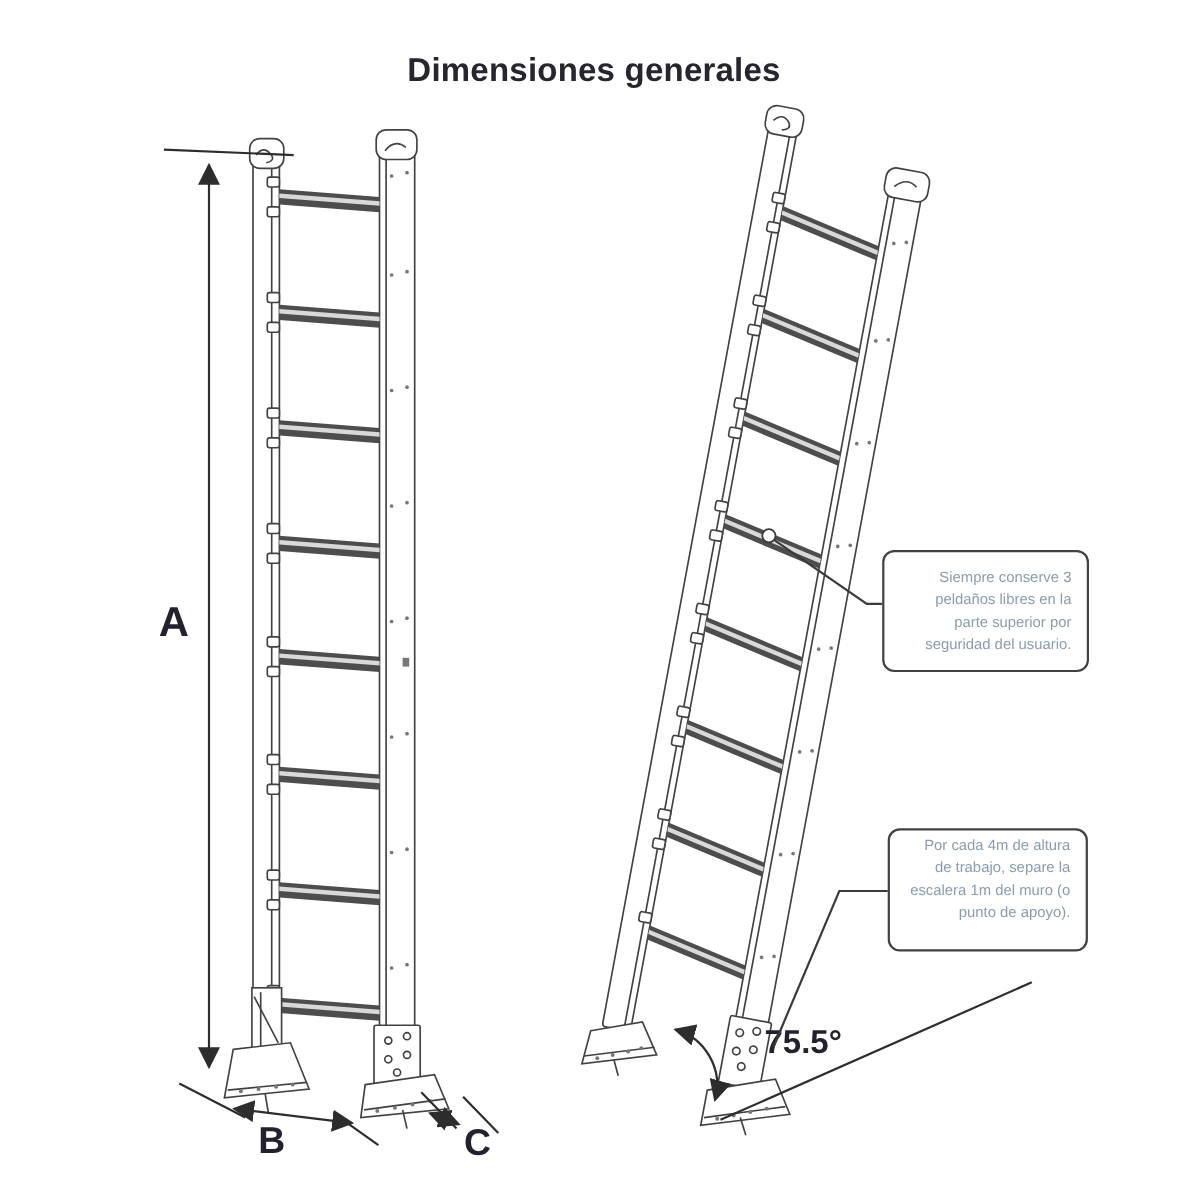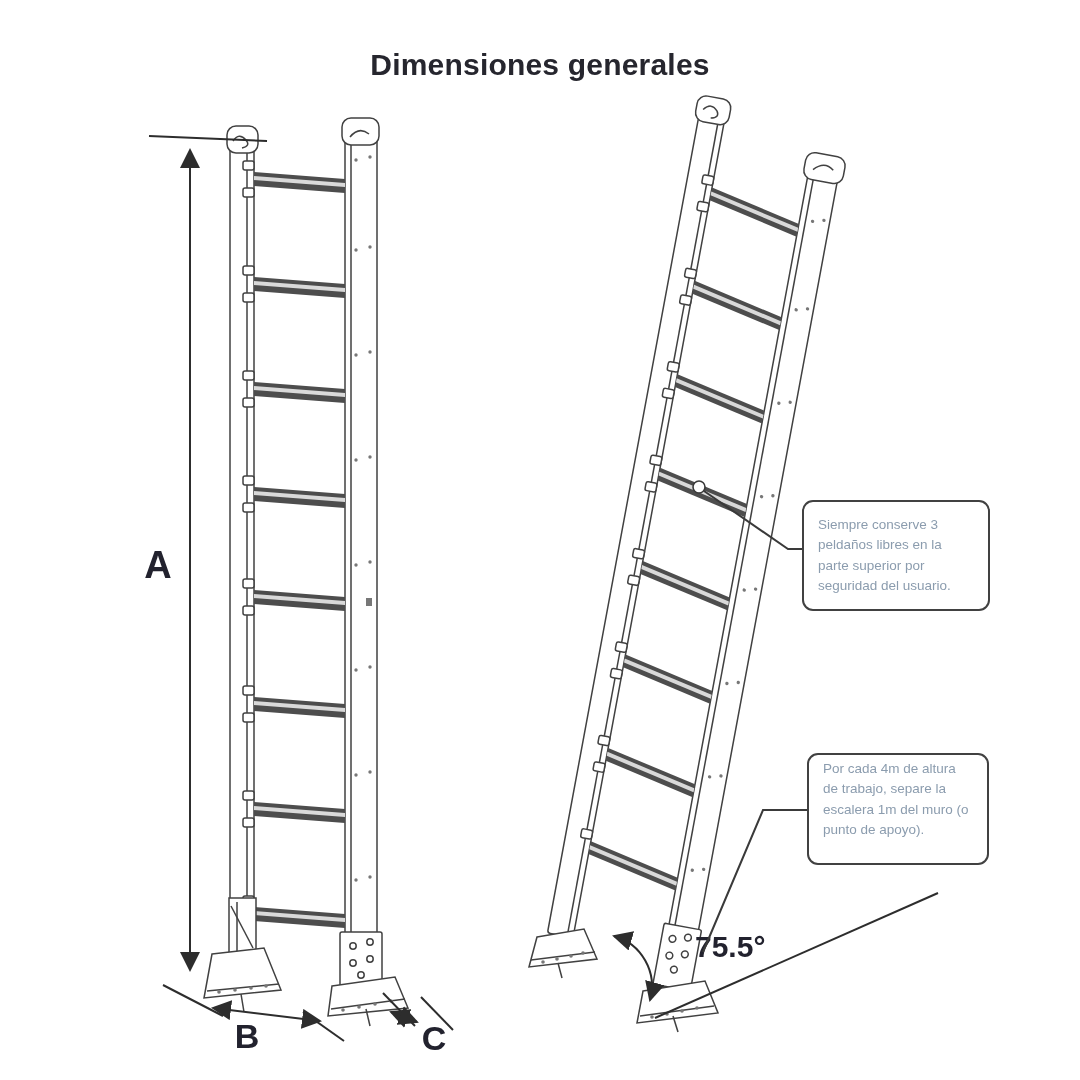--- a/index.html
+++ b/index.html
@@ -2,21 +2,21 @@
 <html><head>
 <meta charset="utf-8">
 <style>
   html,body{margin:0;padding:0;background:#fff;}
   #stage{position:relative;width:1080px;height:1080px;background:#ffffff;overflow:hidden;
          font-family:"Liberation Sans",sans-serif;}
   #diagram-title{position:absolute;top:48px;left:0;width:100%;text-align:center;margin:0;
          font-size:30px;font-weight:bold;color:#26262e;letter-spacing:.2px;}
   svg{position:absolute;top:0;left:0;}
   .note-box{position:absolute;background:#fff;border:2px solid #414141;border-radius:11px;
-         color:#8b9cae;font-size:13.5px;line-height:1.5;box-sizing:border-box;}
+         color:#8b9cae;font-size:13.5px;line-height:1.5;box-sizing:border-box;text-align:right;}
   .note-box .note-text{padding:13px 14px;}
   #note-ratio .note-title{font-size:19px;font-weight:bold;color:#22222e;margin:0;padding:12px 14px 0 14px;}
   #note-ratio .note-text{padding:4px 14px 12px 14px;}
   .dim-label{font-weight:bold;fill:#22222e;}
 </style>
 </head>
 <body>
 
 <div id="stage">
 

